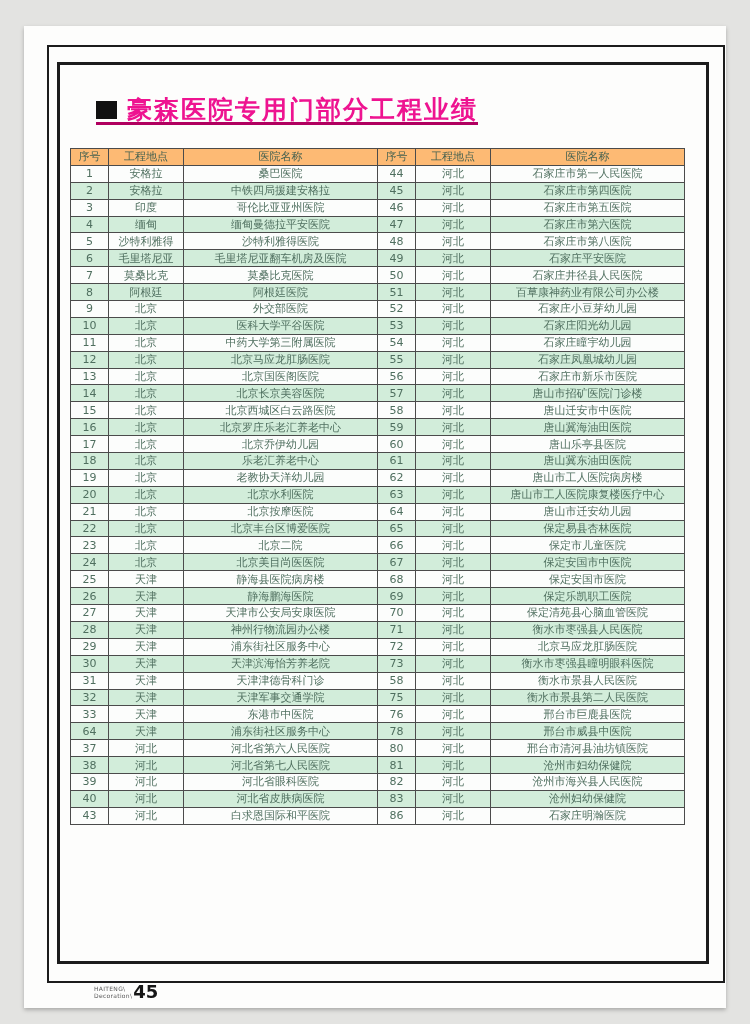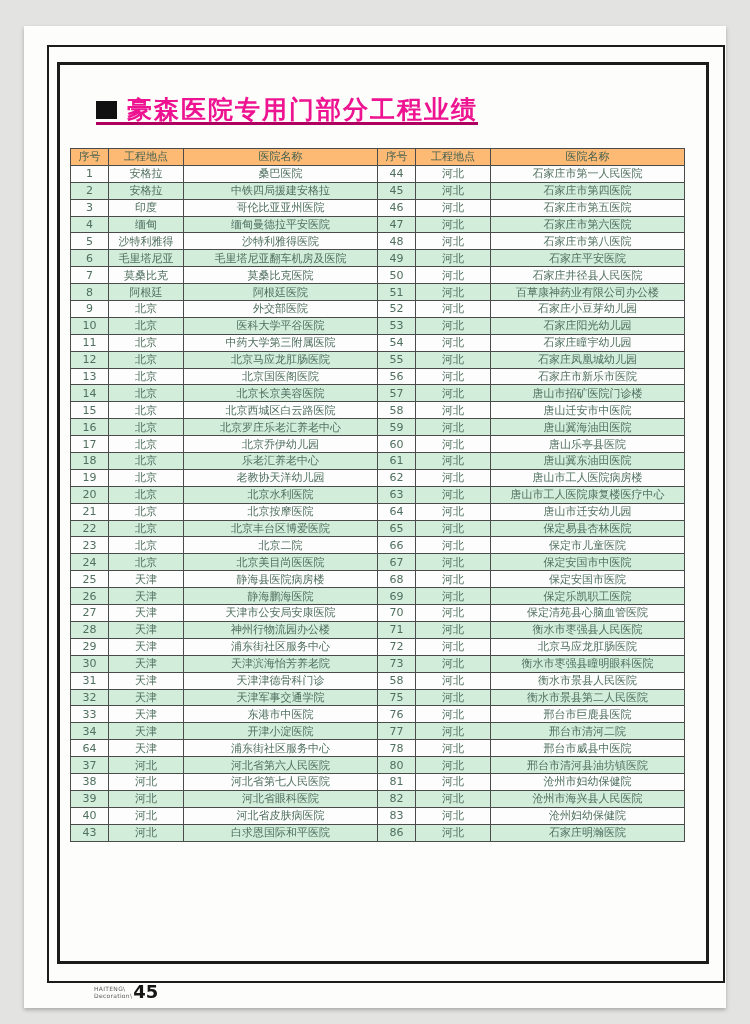--- a/index.html
+++ b/index.html
@@ -341,28 +341,20 @@
             </tr>
             <tr>
               <td>33</td>
               <td>天津</td>
               <td>东港市中医院</td>
               <td>76</td>
               <td>河北</td>
               <td>邢台市巨鹿县医院</td>
             </tr>
             <tr>
-              <td>34</td>
-              <td>天津</td>
-              <td>开津小淀医院</td>
-              <td>77</td>
-              <td>河北</td>
-              <td>邢台市清河二院</td>
-            </tr>
-            <tr>
               <td>64</td>
               <td>天津</td>
               <td>浦东街社区服务中心</td>
               <td>78</td>
               <td>河北</td>
               <td>邢台市威县中医院</td>
             </tr>
             <tr>
               <td>37</td>
               <td>河北</td>

